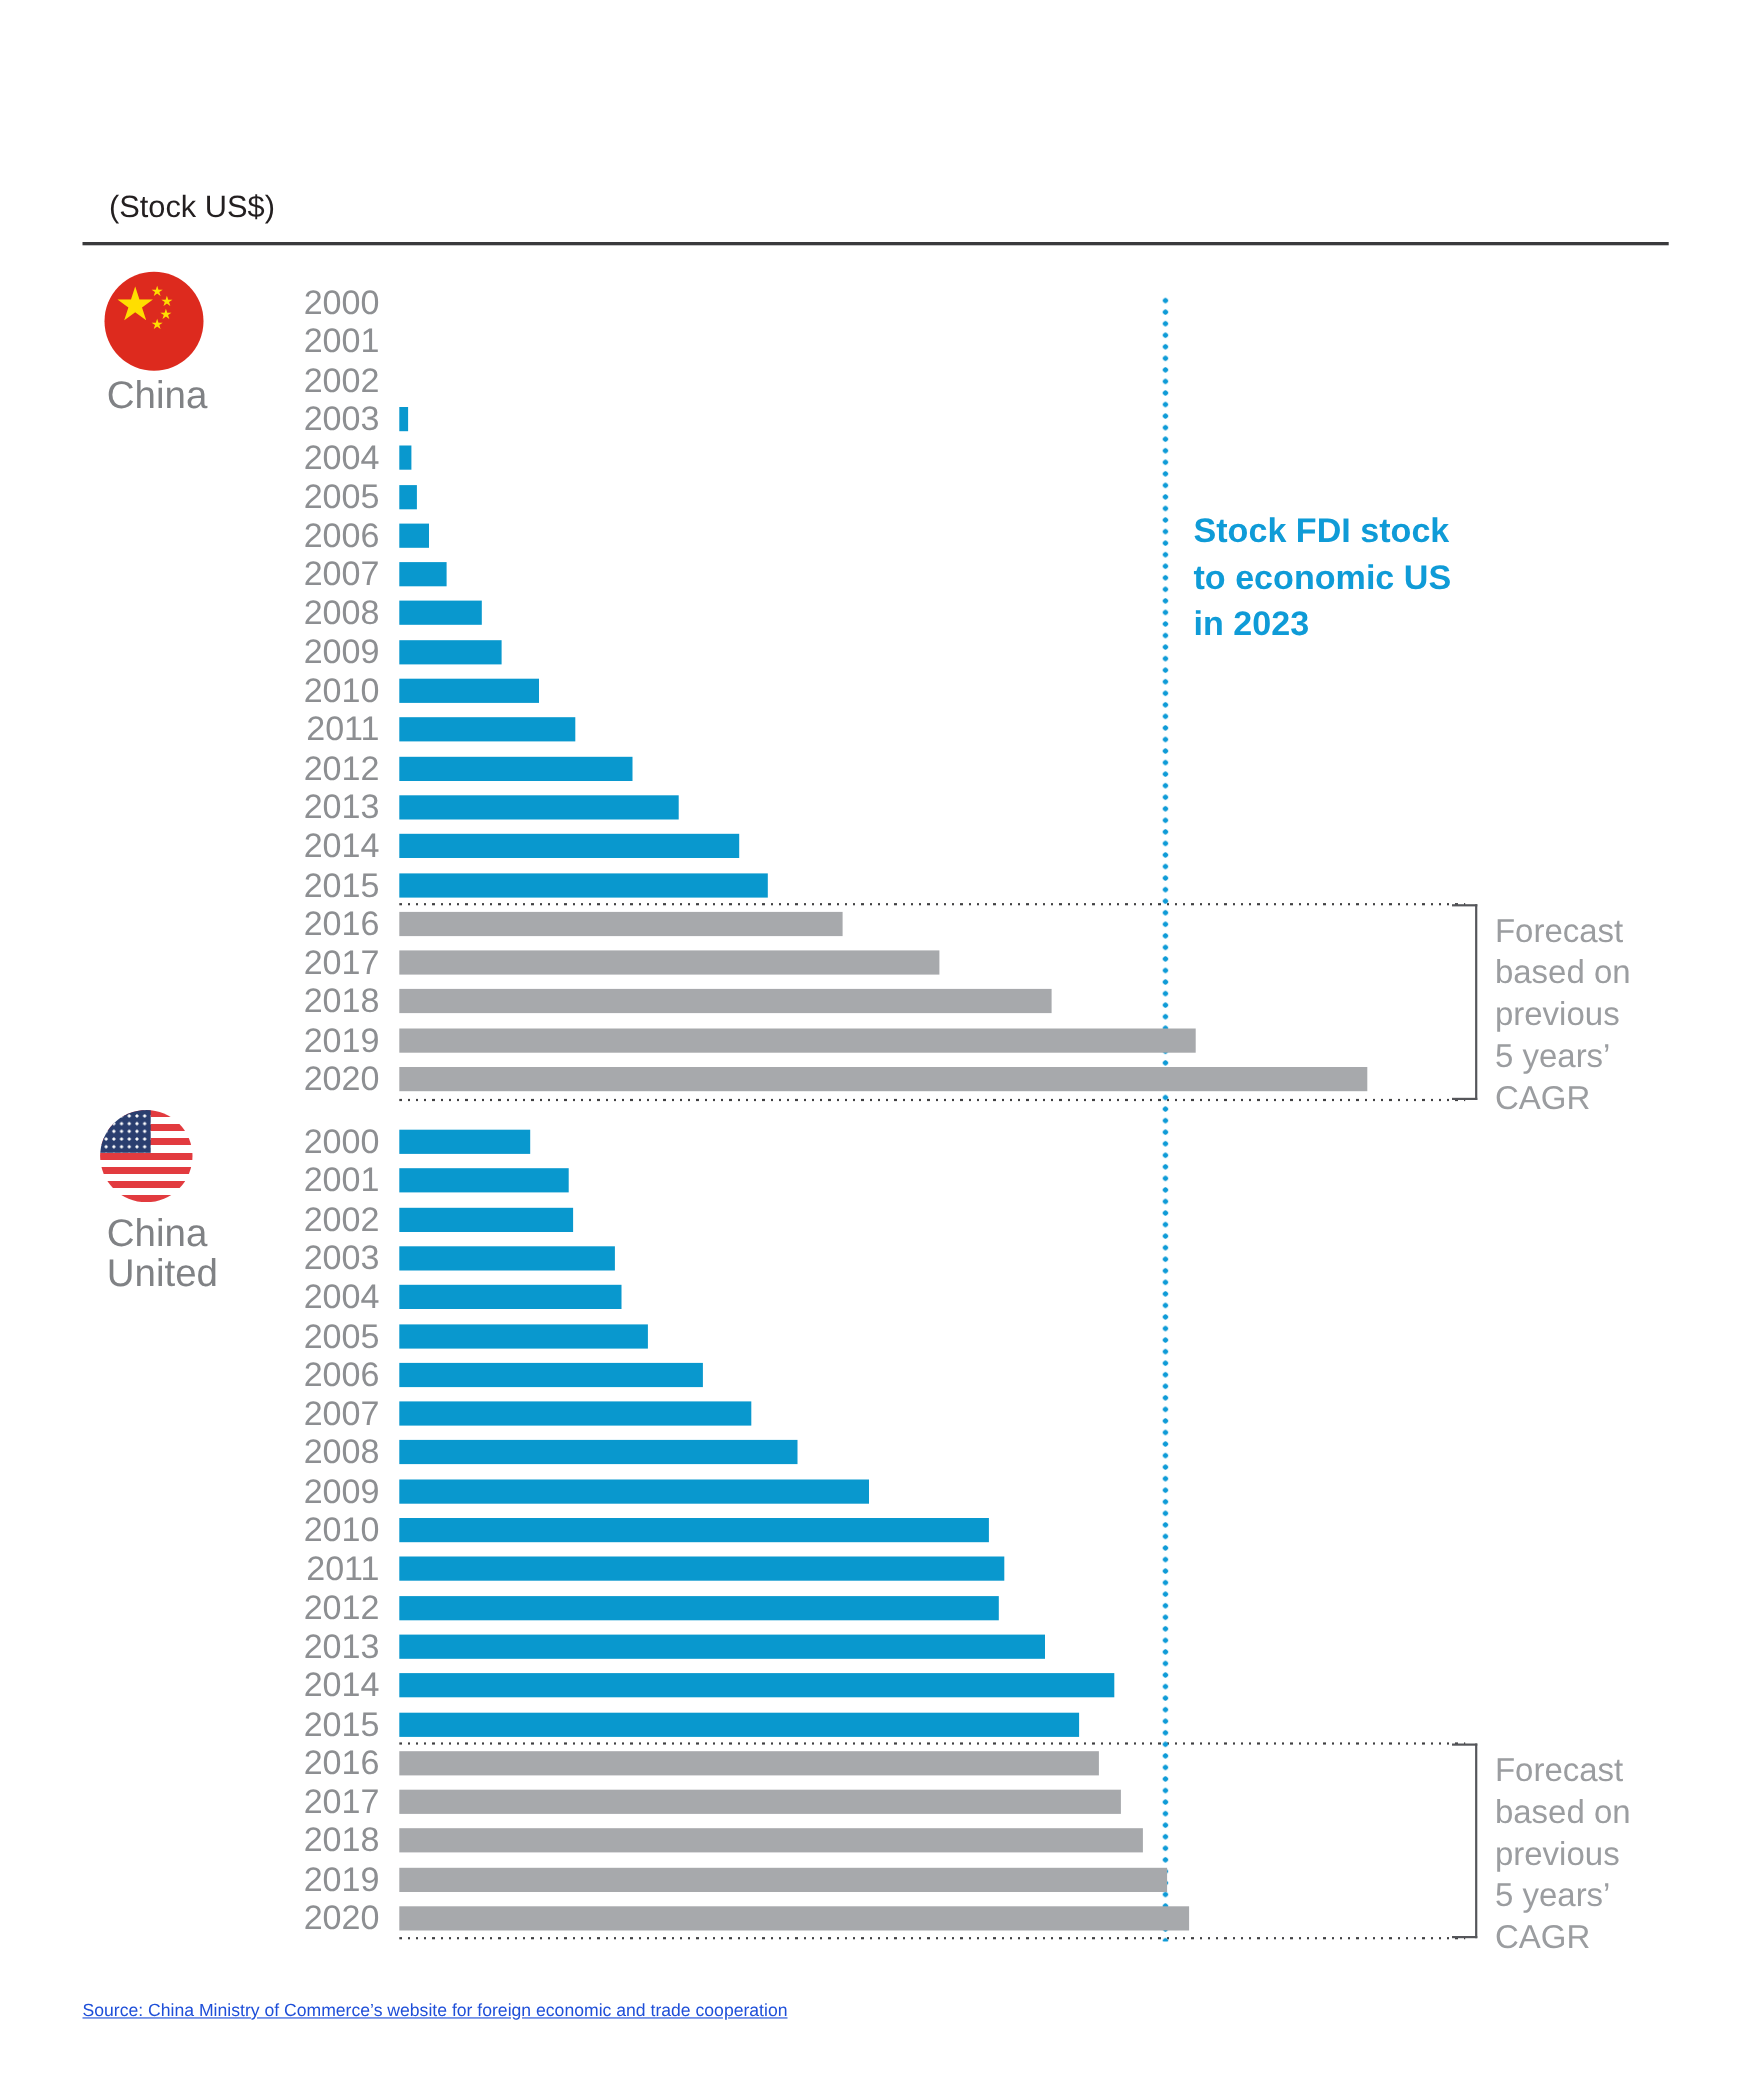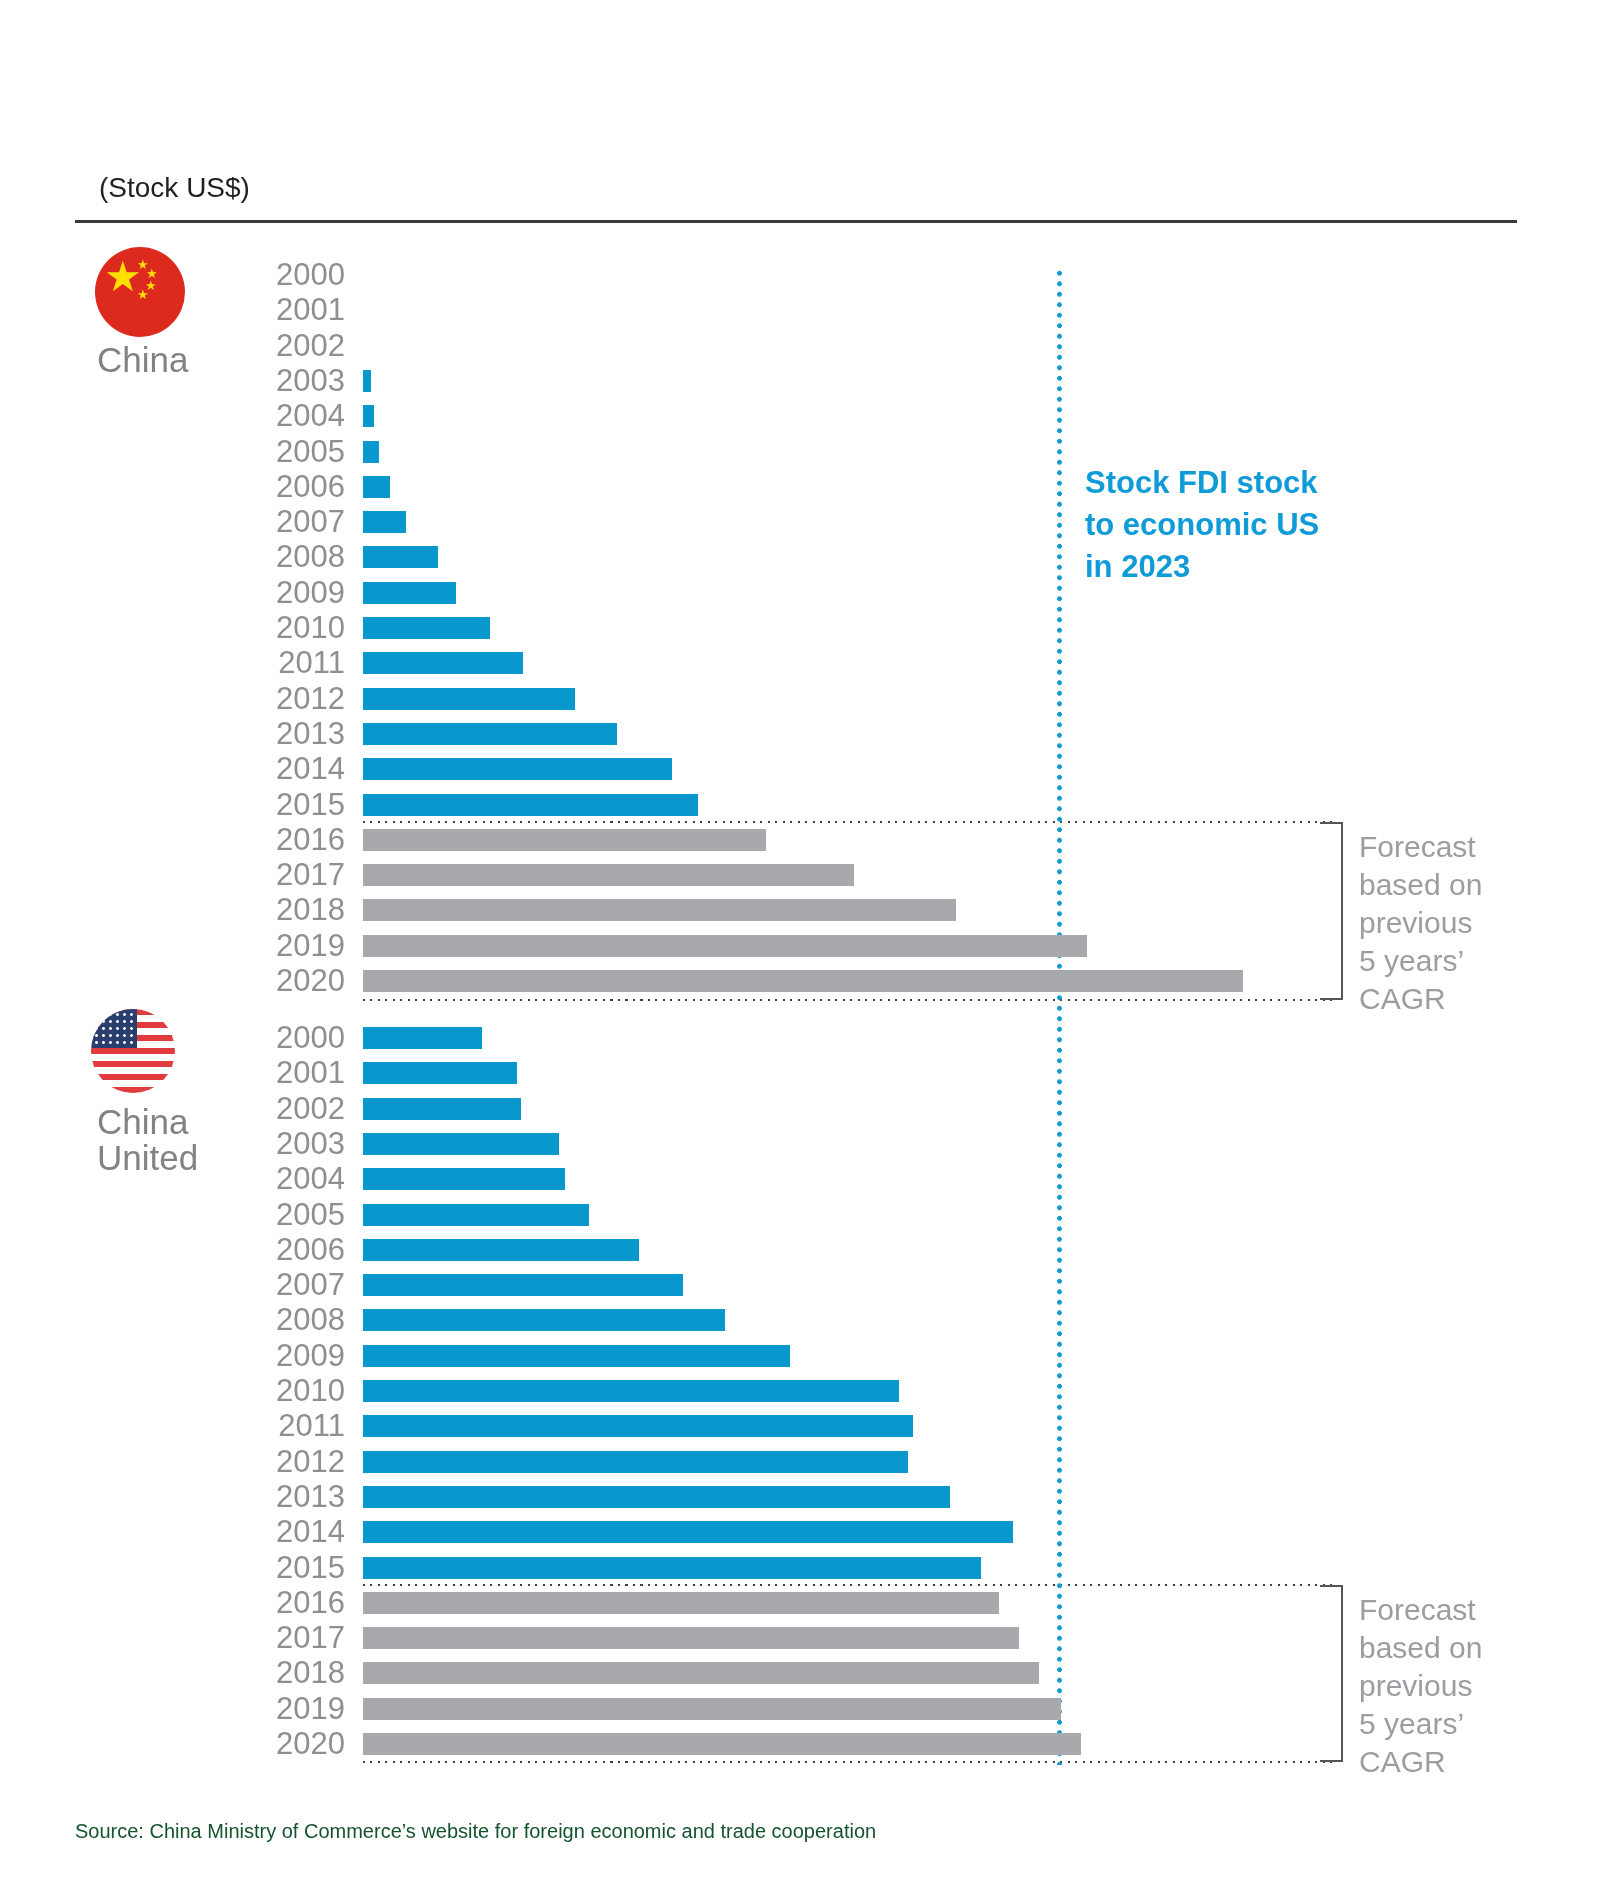--- a/index.html
+++ b/index.html
@@ -23,21 +23,21 @@
   .bar{position:absolute;left:363px;height:22px;}
   .dotsep{position:absolute;left:363px;width:969px;height:2px;
           background:repeating-linear-gradient(to right,#414143 0 2px,rgba(0,0,0,0) 2px 7.5px);}
   .vline{position:absolute;left:1057px;top:268px;width:5px;height:1497px;
          background-image:radial-gradient(circle,#0f9bd7 2.1px,rgba(15,155,215,0) 2.6px);
          background-size:5px 10.5px;background-repeat:repeat-y;}
   .annot{position:absolute;left:1085px;top:462px;font-size:31px;font-weight:bold;
          color:#0f9bd7;line-height:42px;}
   .bracket{position:absolute;left:1320px;width:21px;border:2px solid #55565a;border-left:none;}
   .fnote{position:absolute;left:1359px;font-size:30px;color:#9b9da0;line-height:38px;}
-  .source{position:absolute;left:75px;top:1820px;font-size:20px;color:#14532d;}
+  .source{position:absolute;left:75px;top:1820px;font-size:16px;color:#1d4ed8;text-decoration:underline;}
 </style>
 </head>
 <body>
 
 <div class="page">
 
   <div class="subtitle">(Stock US$)</div>
   <div class="rule"></div>
 
   <div id="chart">

